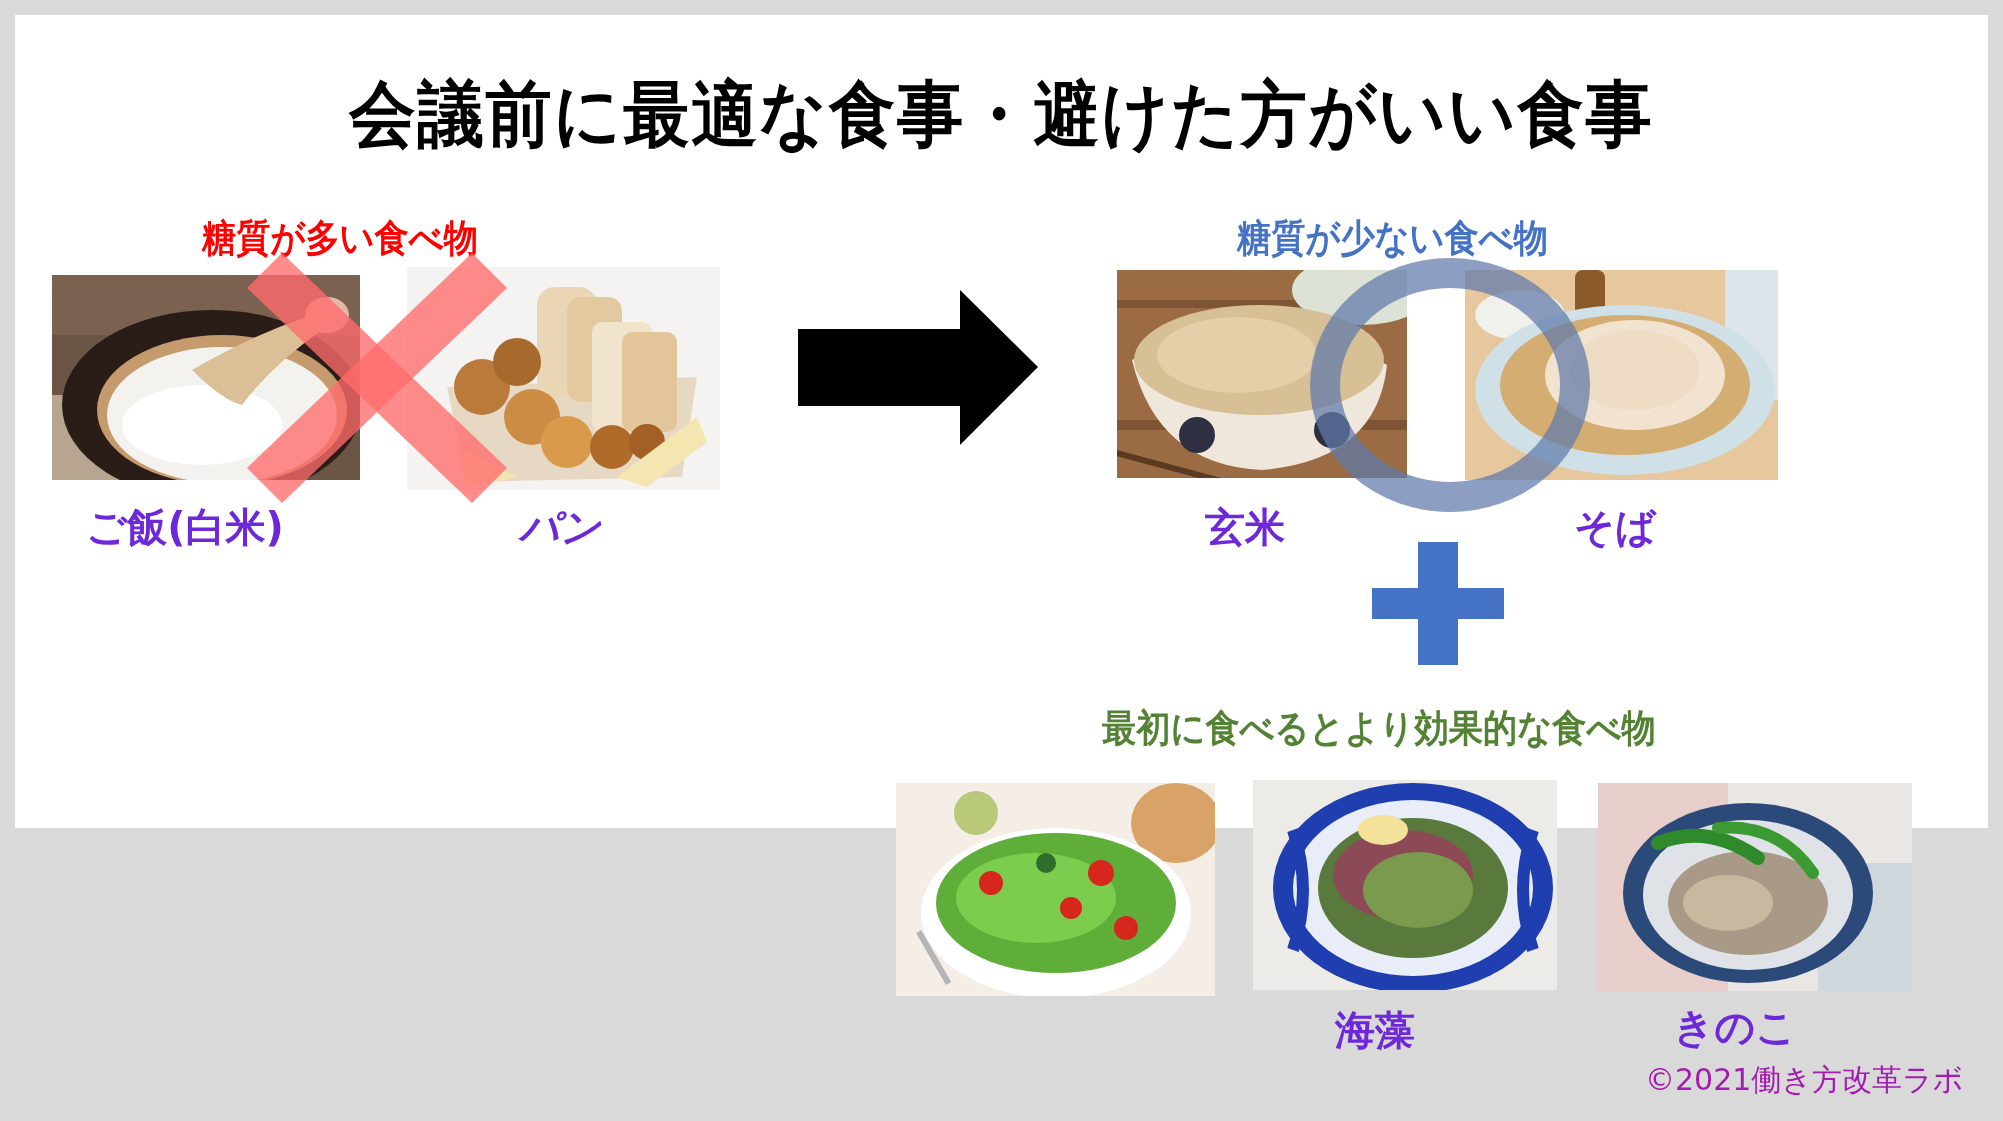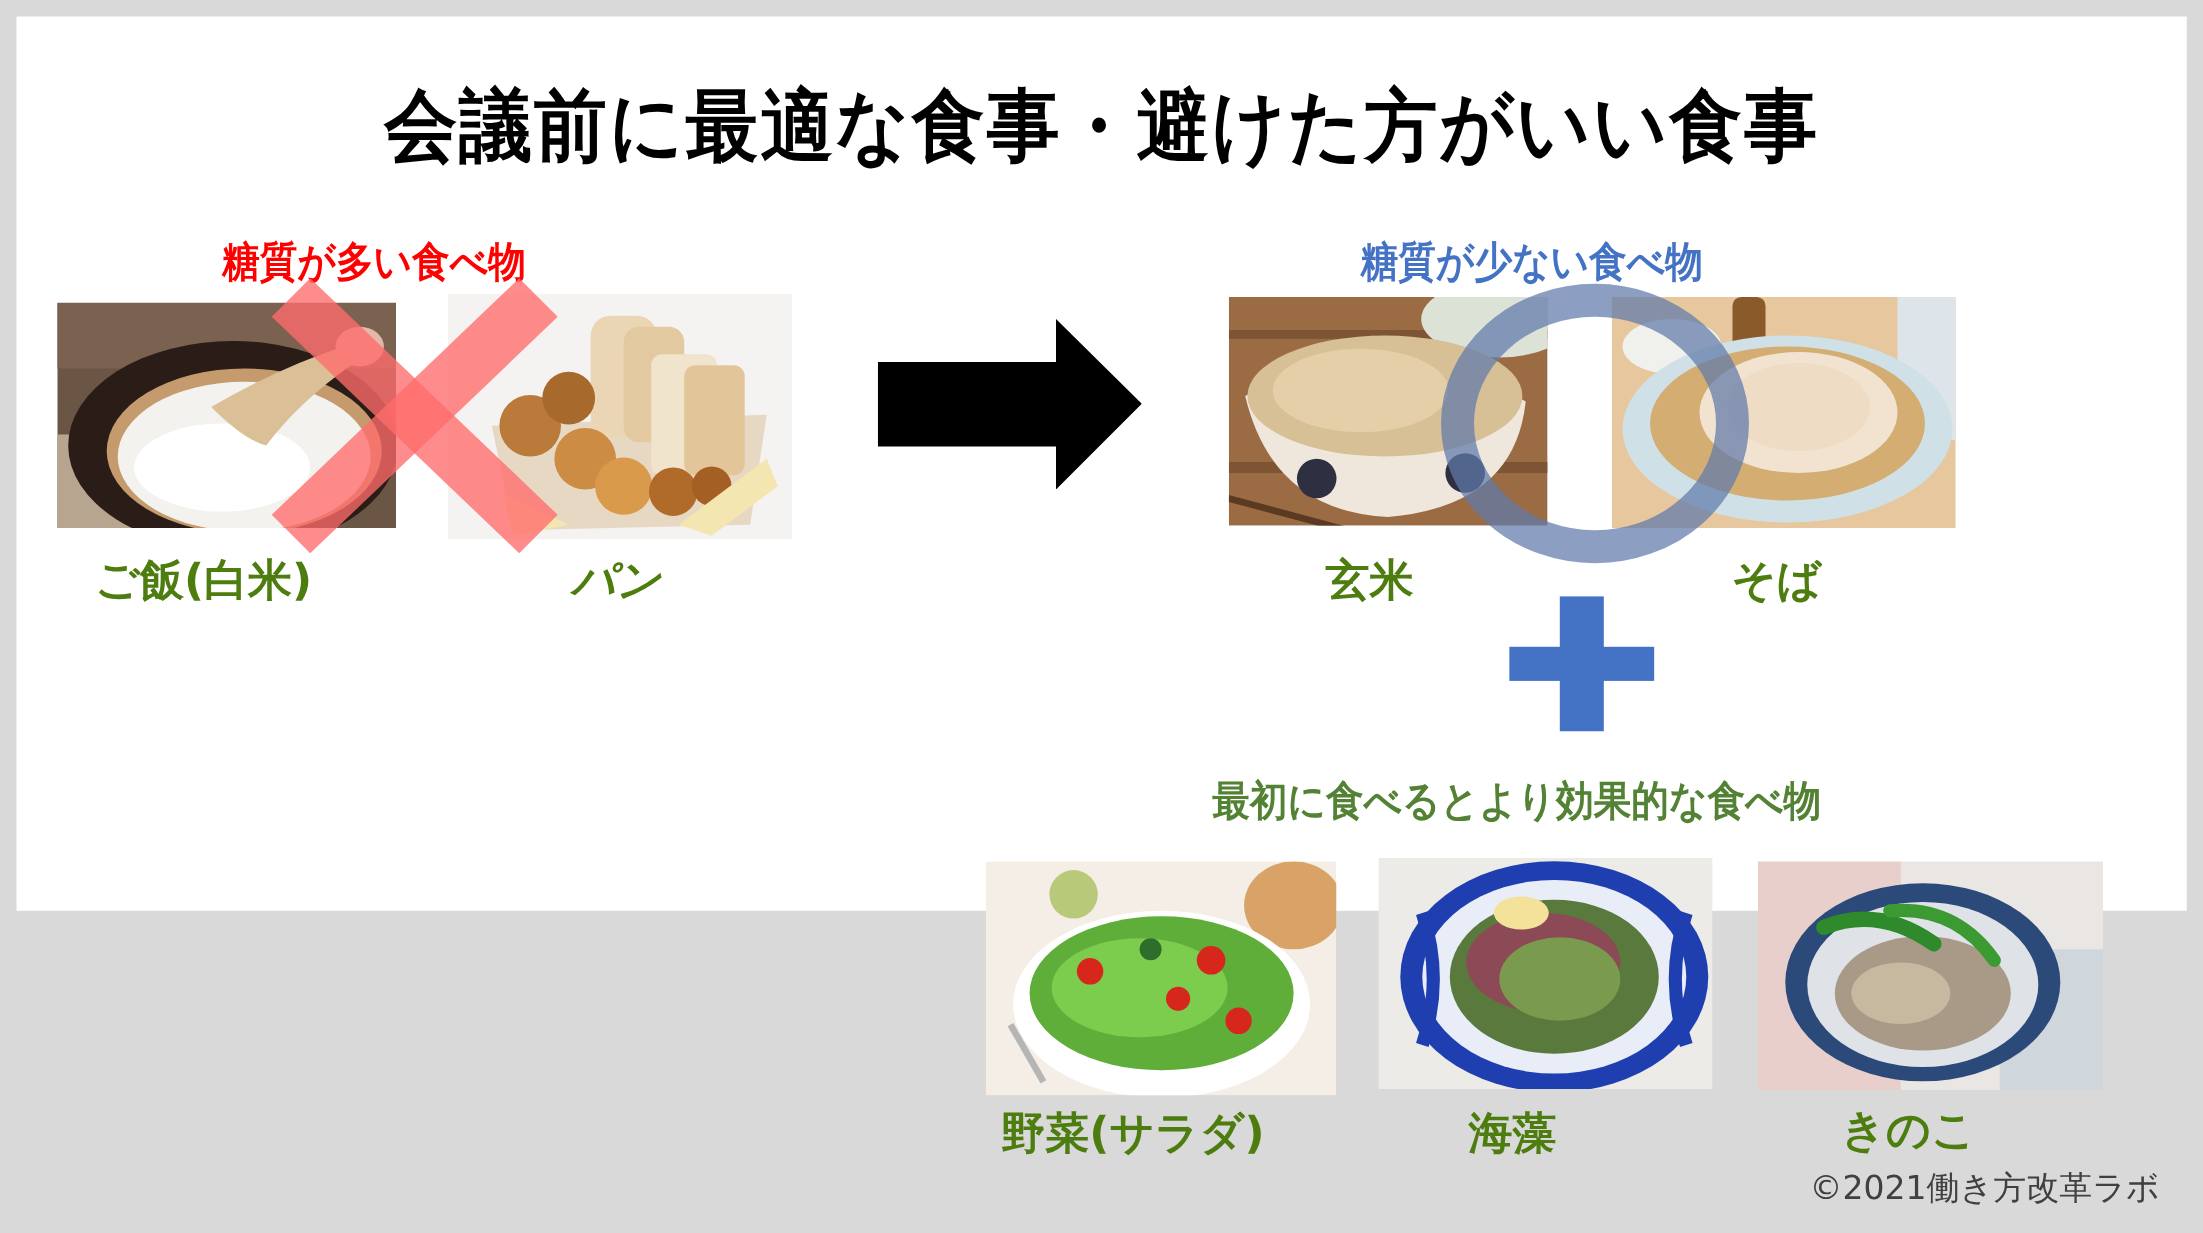--- a/index.html
+++ b/index.html
@@ -12,24 +12,24 @@
     position: absolute; left: 15px; top: 15px; width: 1973px; height: 813px;
     background: #ffffff;
   }
   .abs { position: absolute; }
   .title {
     left: 0; width: 1973px; top: 52px; text-align: center;
     font-size: 72px; font-weight: bold; color: #000; letter-spacing: 2px;
     transform: scaleX(0.92); transform-origin: center;
   }
   .section-label { font-size: 38px; font-weight: bold; white-space: nowrap; transform: scaleX(0.9); transform-origin: left; }
-  .food-label { font-size: 40px; font-weight: bold; color: #4d7c0f; white-space: nowrap; text-align: center; }
+  .food-label { font-size: 40px; font-weight: bold; color: #6d28d9; white-space: nowrap; text-align: center; }
   .photo { overflow: hidden; }
   .photo svg { display: block; }
-  .copyright { font-size: 30px; color: #404040; white-space: nowrap; }
+  .copyright { font-size: 30px; color: #a21caf; white-space: nowrap; }
 </style>
 </head>
 <body>
 
 <div class="slide">
 
   <div class="abs title">会議前に最適な食事・避けた方がいい食事</div>
 
   <div class="abs section-label" style="left:187px; top:198px; color:#ff0000;">糖質が多い食べ物</div>
 
@@ -162,18 +162,17 @@
       <rect x="220" y="80" width="94" height="128" fill="#cfd6dc"></rect>
       <ellipse cx="150" cy="110" rx="125" ry="90" fill="#2b4a7a"></ellipse>
       <ellipse cx="150" cy="112" rx="105" ry="75" fill="#dfe3e8"></ellipse>
       <ellipse cx="150" cy="120" rx="80" ry="52" fill="#a89a86"></ellipse>
       <ellipse cx="130" cy="120" rx="45" ry="28" fill="#c7b9a0"></ellipse>
       <path d="M60 60 Q110 40 160 75" stroke="#2e8a2a" stroke-width="14" fill="none" stroke-linecap="round"></path>
       <path d="M120 45 Q180 40 215 90" stroke="#3b9a32" stroke-width="12" fill="none" stroke-linecap="round"></path>
     </svg>
   </div>
 
-  <div class="abs food-label" style="left:890px; top:988px; width:250px;">野菜(サラダ)</div>
   <div class="abs food-label" style="left:1305px; top:988px; width:110px;">海藻</div>
   <div class="abs food-label" style="left:1645px; top:985px; width:150px;">きのこ</div>
 
   <div class="abs copyright" style="left:1630px; top:1045px;">©2021働き方改革ラボ</div>
 </div>
 
 </body></html>

